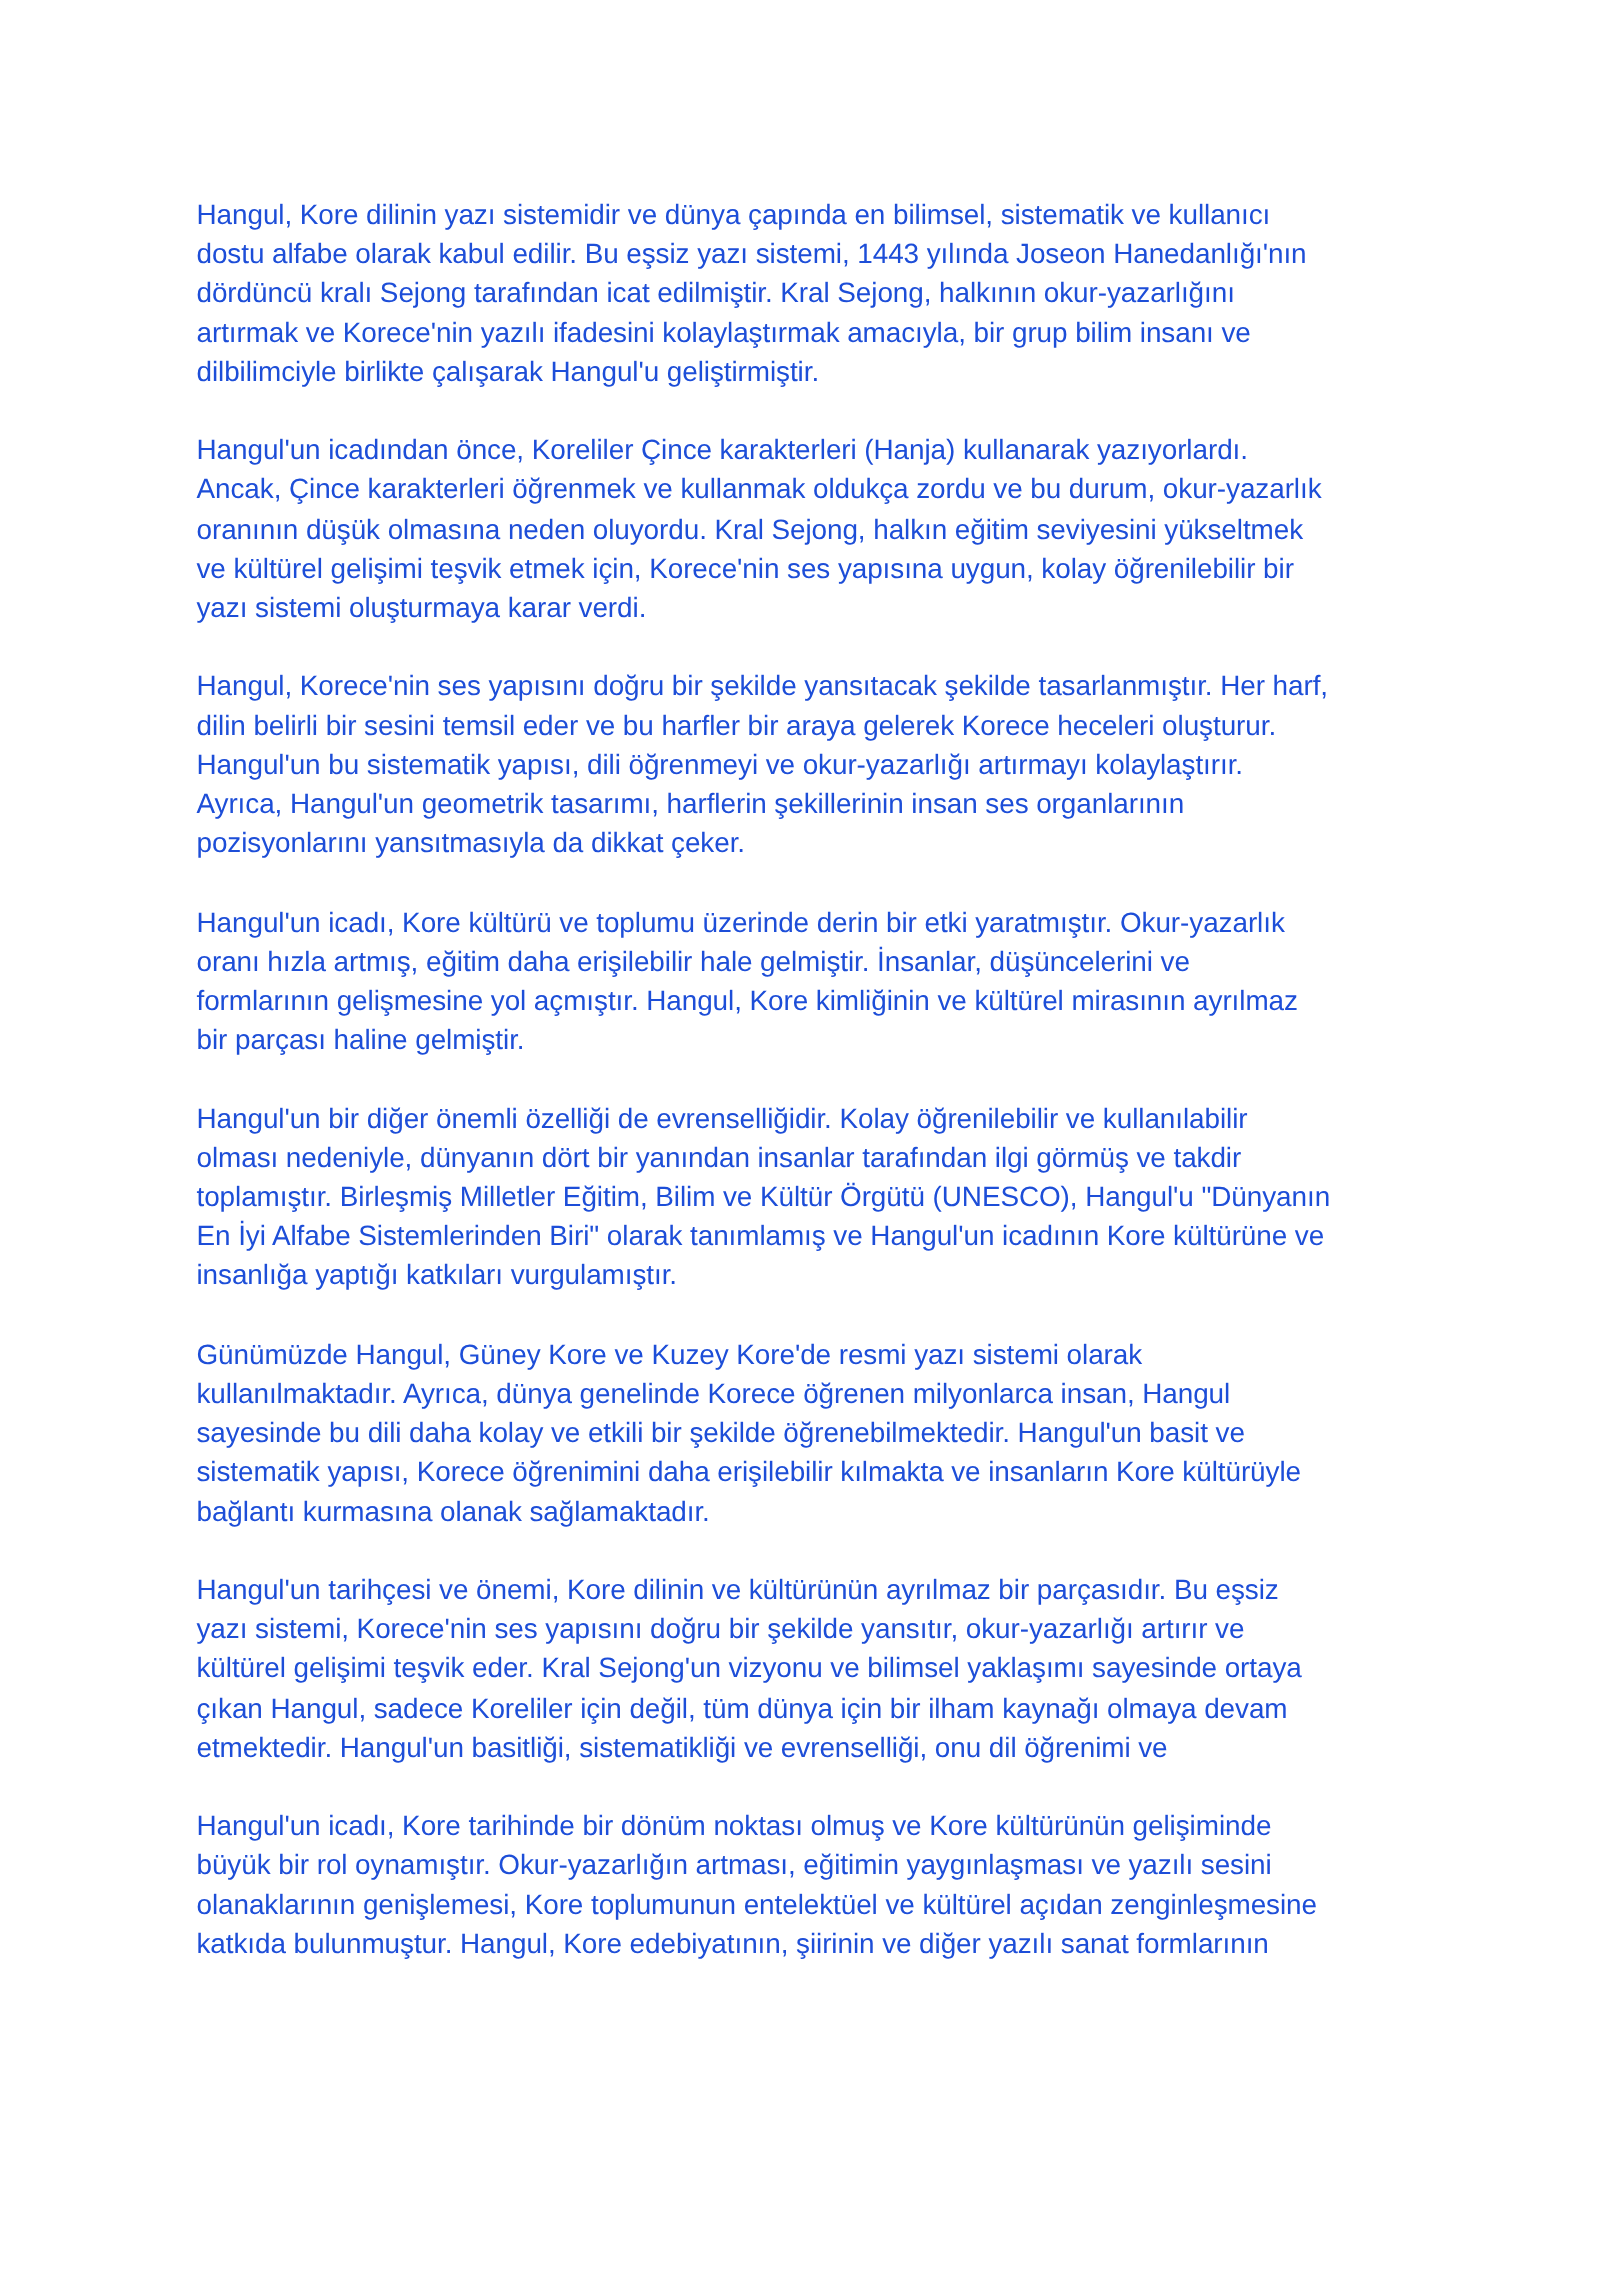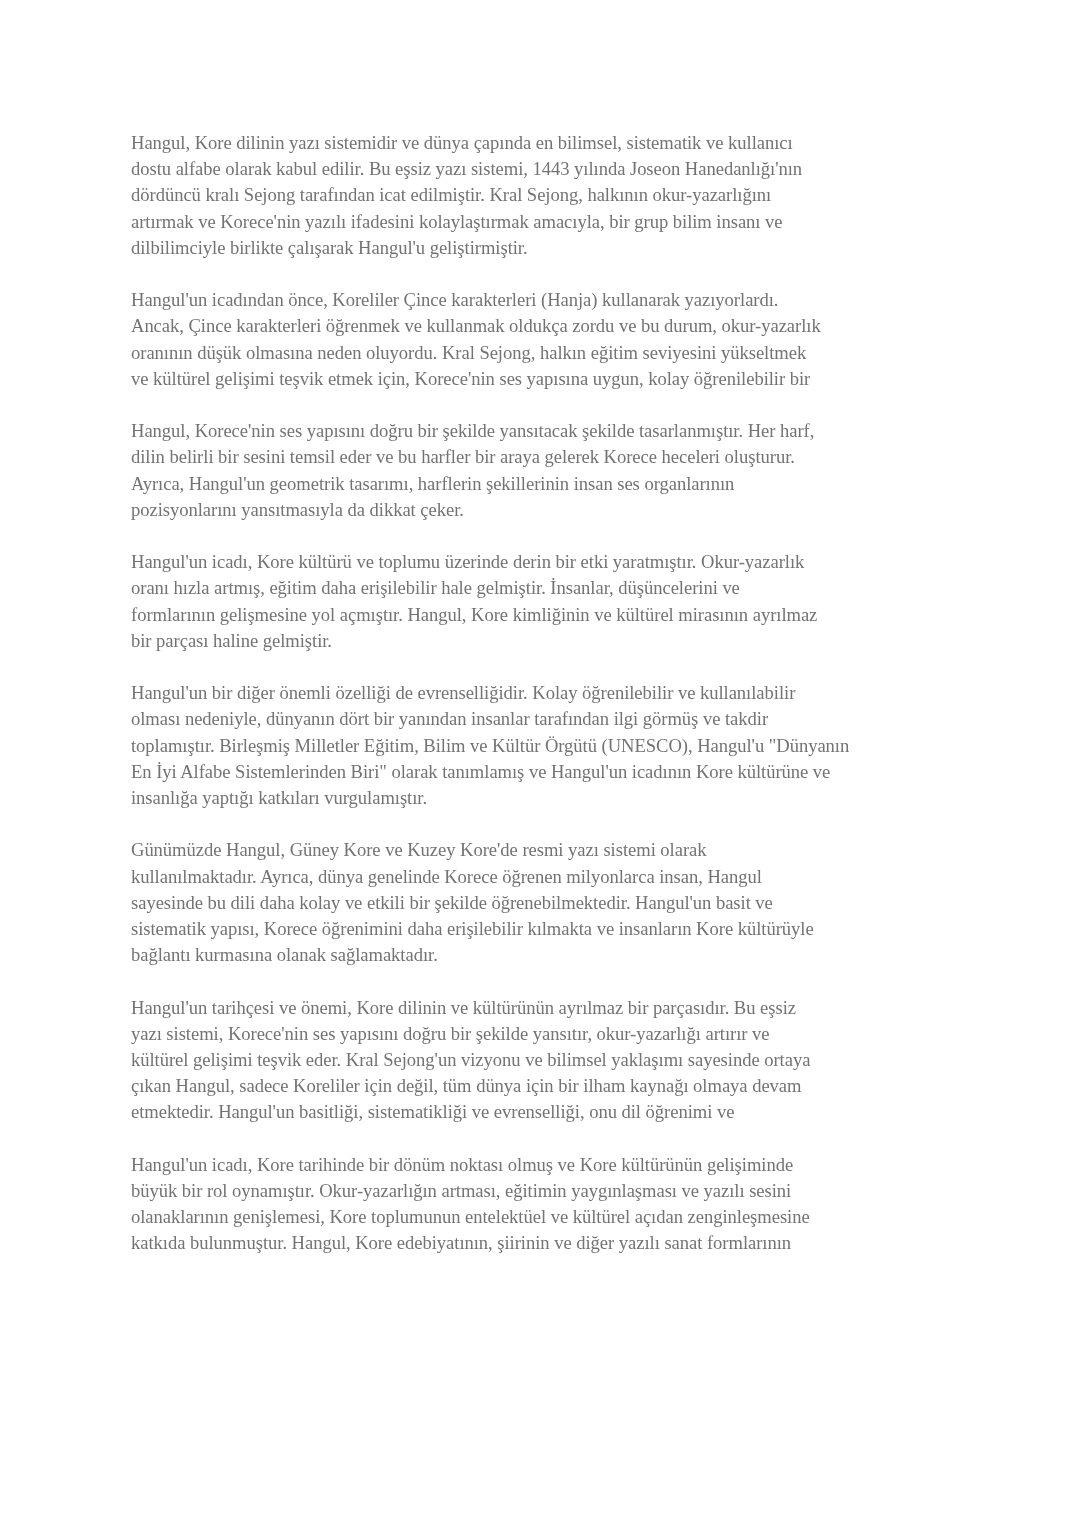--- a/index.html
+++ b/index.html
@@ -11,24 +11,24 @@
       width: 1080px;
       height: 1525px;
       overflow: hidden;
       position: relative;
     }
     .page {
       position: absolute;
       left: 131px;
       top: 130px;
       width: 830px;
-      font-family: Liberation Serif, serif;
+      font-family: Liberation Sans, sans-serif;
       font-size: 18.6px;
       line-height: 26.2px;
-      color: #737373;
+      color: #1d4ed8;
       letter-spacing: -0.05px;
     }
     .para {
       margin: 0 0 26.2px 0;
       white-space: normal;
     }
     .line {
       display: block;
       white-space: nowrap;
     }
@@ -42,24 +42,26 @@
     <span class="line">dostu alfabe olarak kabul edilir. Bu eşsiz yazı sistemi, 1443 yılında Joseon Hanedanlığı'nın</span>
     <span class="line">dördüncü kralı Sejong tarafından icat edilmiştir. Kral Sejong, halkının okur-yazarlığını</span>
     <span class="line">artırmak ve Korece'nin yazılı ifadesini kolaylaştırmak amacıyla, bir grup bilim insanı ve</span>
     <span class="line">dilbilimciyle birlikte çalışarak Hangul'u geliştirmiştir.</span>
   </p>
   <p class="para">
     <span class="line">Hangul'un icadından önce, Koreliler Çince karakterleri (Hanja) kullanarak yazıyorlardı.</span>
     <span class="line">Ancak, Çince karakterleri öğrenmek ve kullanmak oldukça zordu ve bu durum, okur-yazarlık</span>
     <span class="line">oranının düşük olmasına neden oluyordu. Kral Sejong, halkın eğitim seviyesini yükseltmek</span>
     <span class="line">ve kültürel gelişimi teşvik etmek için, Korece'nin ses yapısına uygun, kolay öğrenilebilir bir</span>
+    <span class="line">yazı sistemi oluşturmaya karar verdi.</span>
   </p>
   <p class="para">
     <span class="line">Hangul, Korece'nin ses yapısını doğru bir şekilde yansıtacak şekilde tasarlanmıştır. Her harf,</span>
     <span class="line">dilin belirli bir sesini temsil eder ve bu harfler bir araya gelerek Korece heceleri oluşturur.</span>
+    <span class="line">Hangul'un bu sistematik yapısı, dili öğrenmeyi ve okur-yazarlığı artırmayı kolaylaştırır.</span>
     <span class="line">Ayrıca, Hangul'un geometrik tasarımı, harflerin şekillerinin insan ses organlarının</span>
     <span class="line">pozisyonlarını yansıtmasıyla da dikkat çeker.</span>
   </p>
   <p class="para">
     <span class="line">Hangul'un icadı, Kore kültürü ve toplumu üzerinde derin bir etki yaratmıştır. Okur-yazarlık</span>
     <span class="line">oranı hızla artmış, eğitim daha erişilebilir hale gelmiştir. İnsanlar, düşüncelerini ve</span>
     <span class="line">formlarının gelişmesine yol açmıştır. Hangul, Kore kimliğinin ve kültürel mirasının ayrılmaz</span>
     <span class="line">bir parçası haline gelmiştir.</span>
   </p>
   <p class="para">

